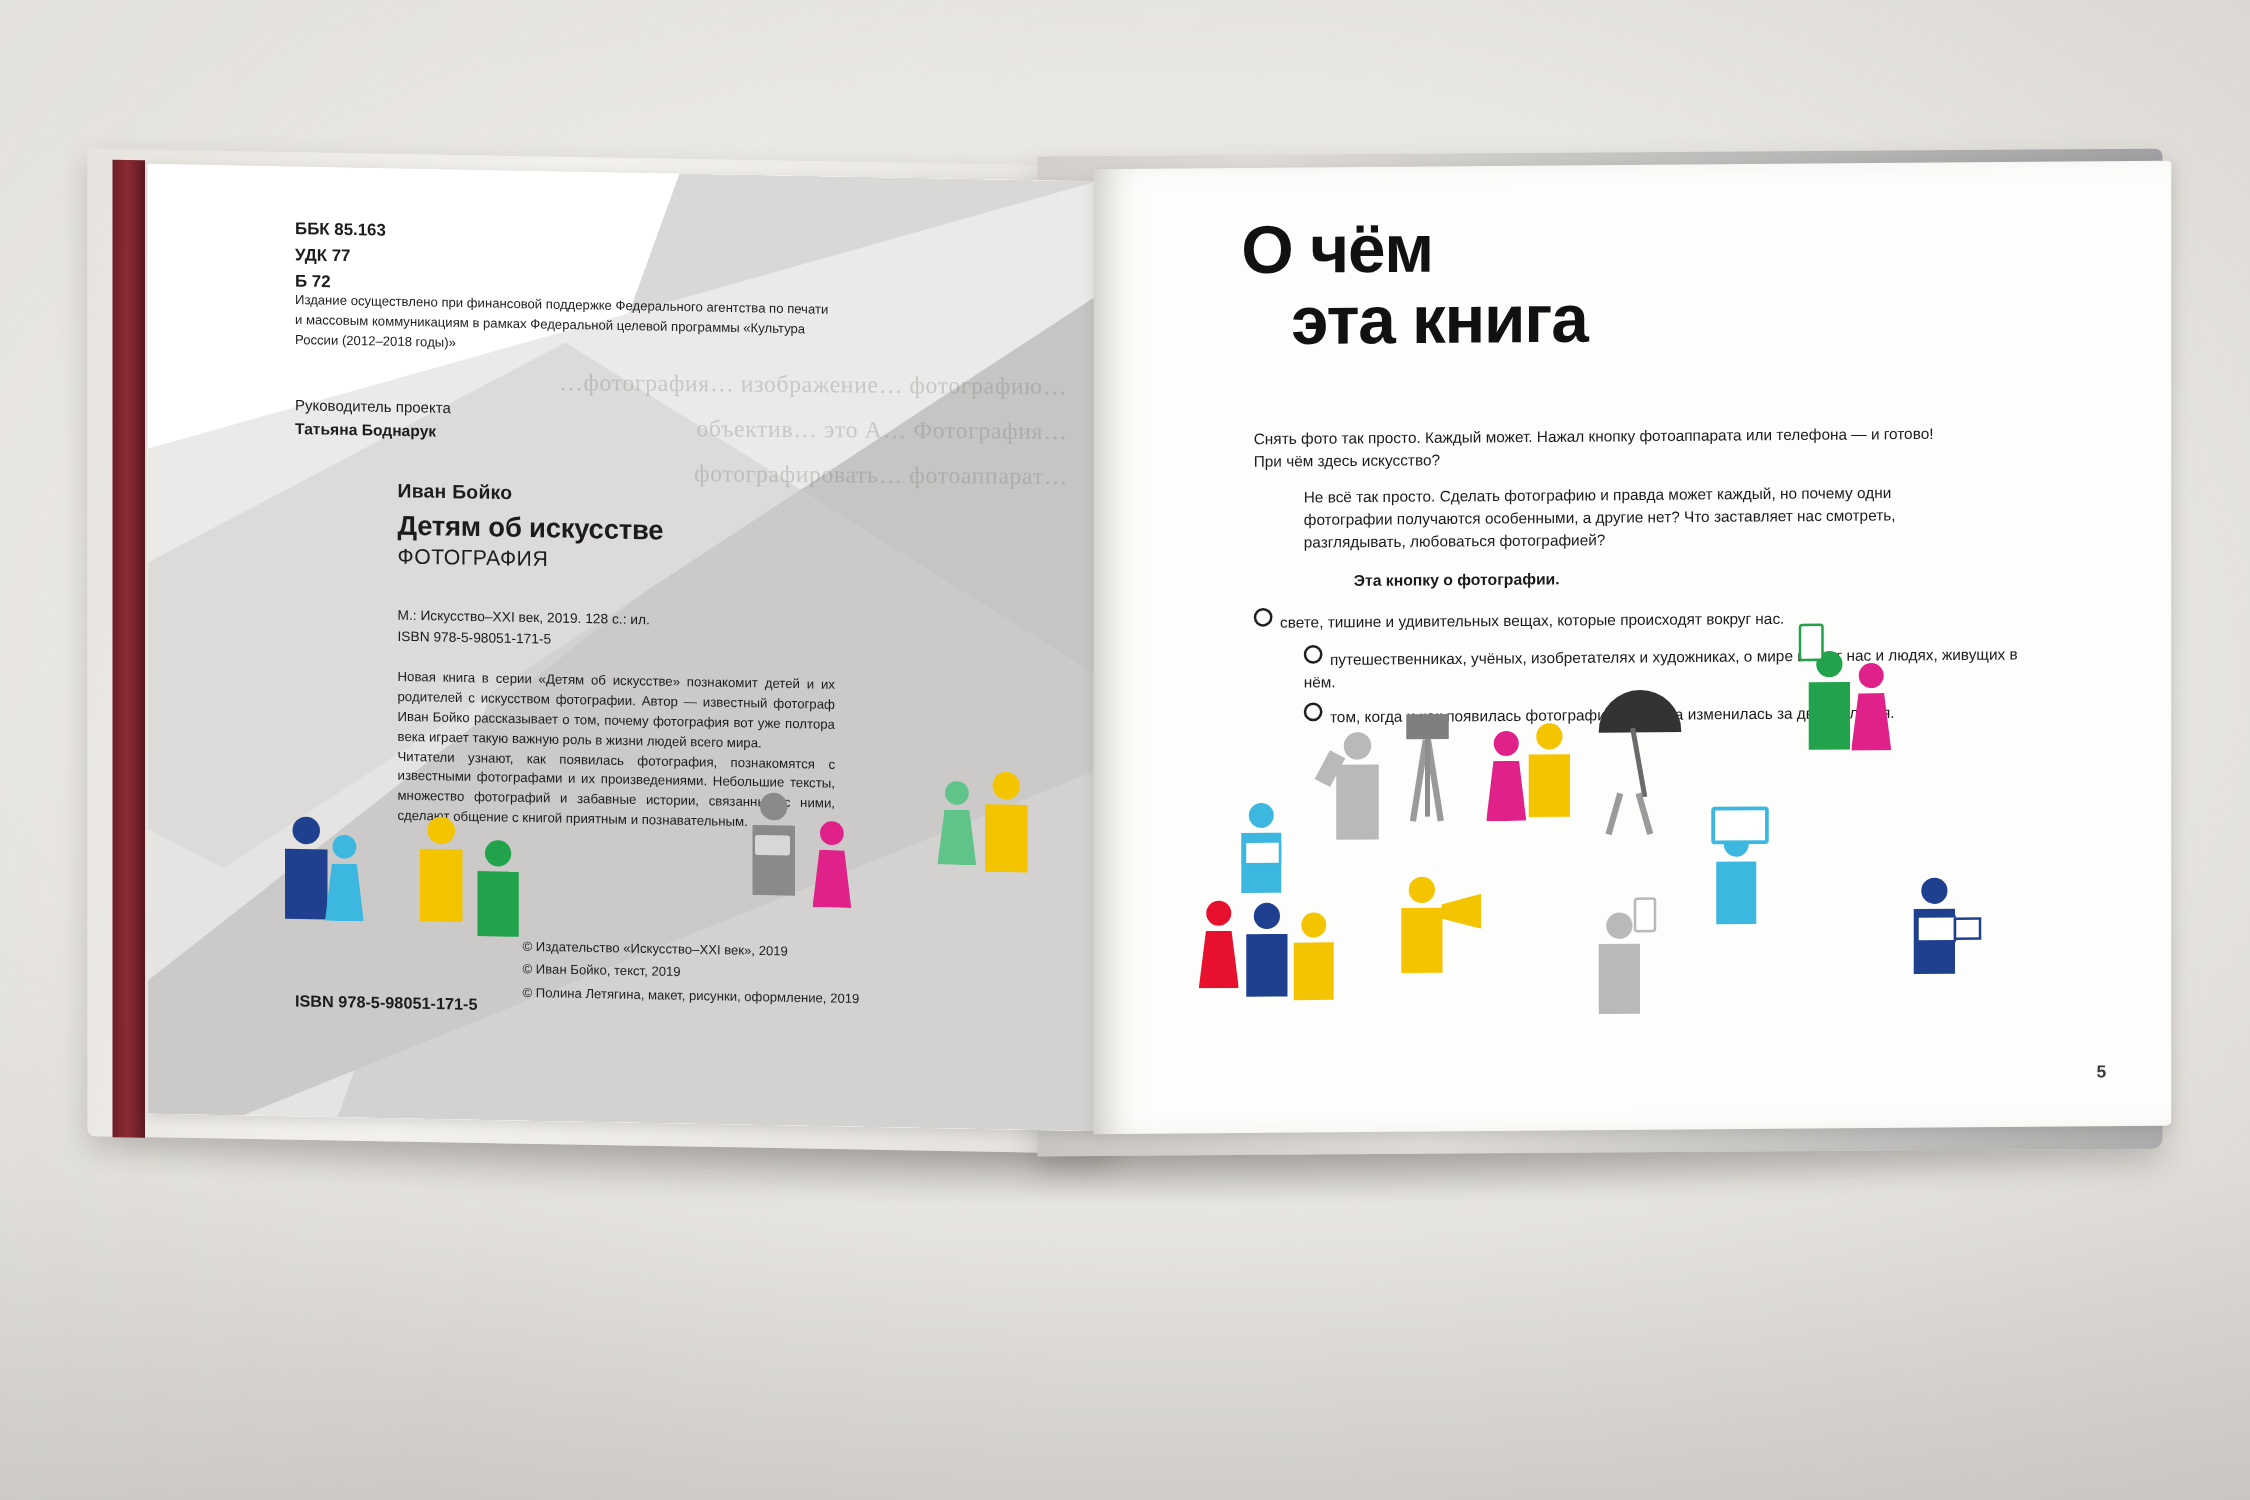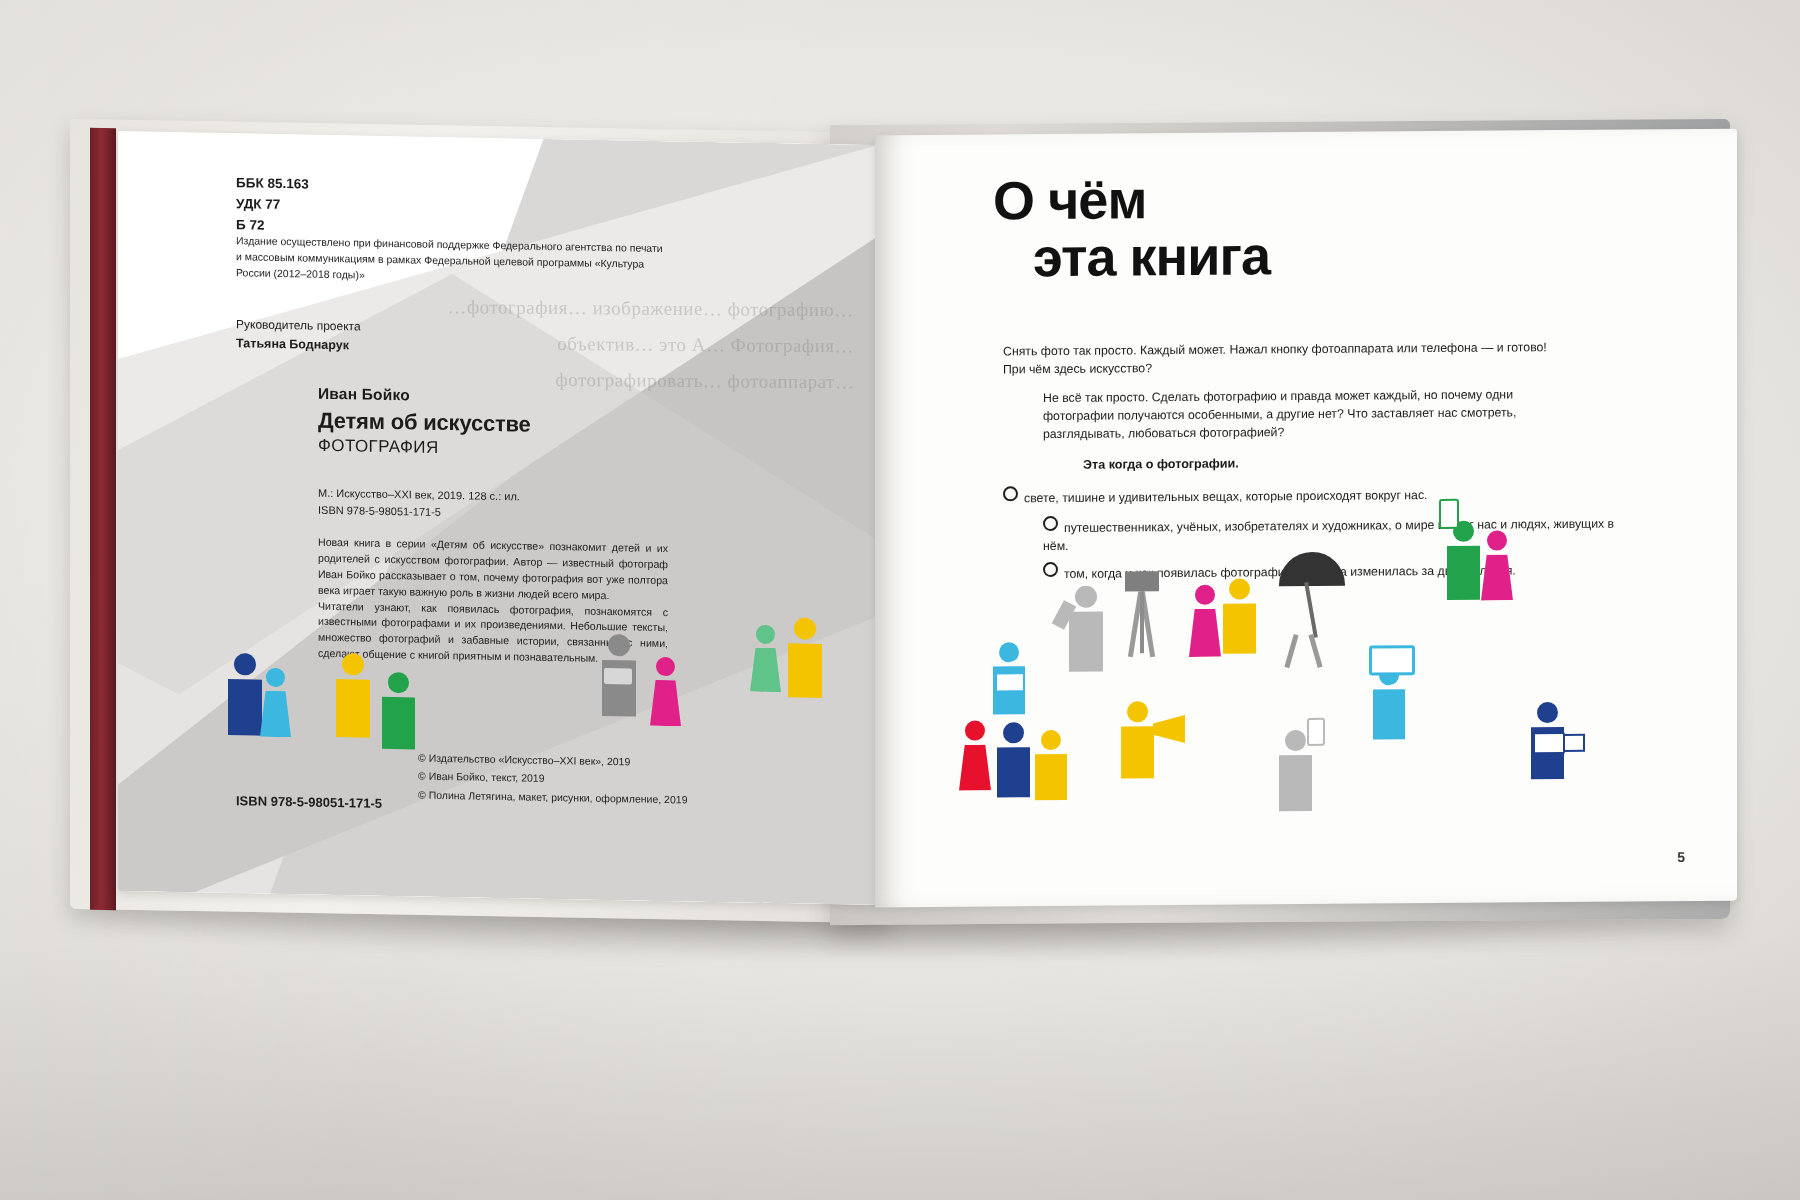--- a/index.html
+++ b/index.html
@@ -234,21 +234,21 @@
   <div class="page page-right">
     <div class="page-inner">
       <div class="rp-content">
         <div class="r-title">
           <div>О чём</div>
           <div class="l2">эта книга</div>
         </div>
 
         <div class="para p1">Снять фото так просто. Каждый может. Нажал кнопку фотоаппарата или телефона — и готово! При чём здесь искусство?</div>
         <div class="para p2">Не всё так просто. Сделать фотографию и правда может каждый, но почему одни фотографии получаются особенными, а другие нет? Что заставляет нас смотреть, разглядывать, любоваться фотографией?</div>
-        <div class="para p3">Эта когда о фотографии.</div>
+        <div class="para p3">Эта кнопку о фотографии.</div>
 
         <div class="bullet b1">
           <span class="ring"></span><span>свете, тишине и удивительных вещах, которые происходят вокруг нас.</span>
         </div>
         <div class="bullet b2">
           <span class="ring"></span><span>путешественниках, учёных, изобретателях и художниках, о мире вокруг нас и людях, живущих в нём.</span>
         </div>
         <div class="bullet b3">
           <span class="ring"></span><span>том, когда и как появилась фотография и как она изменилась за два столетия.</span>
         </div>

